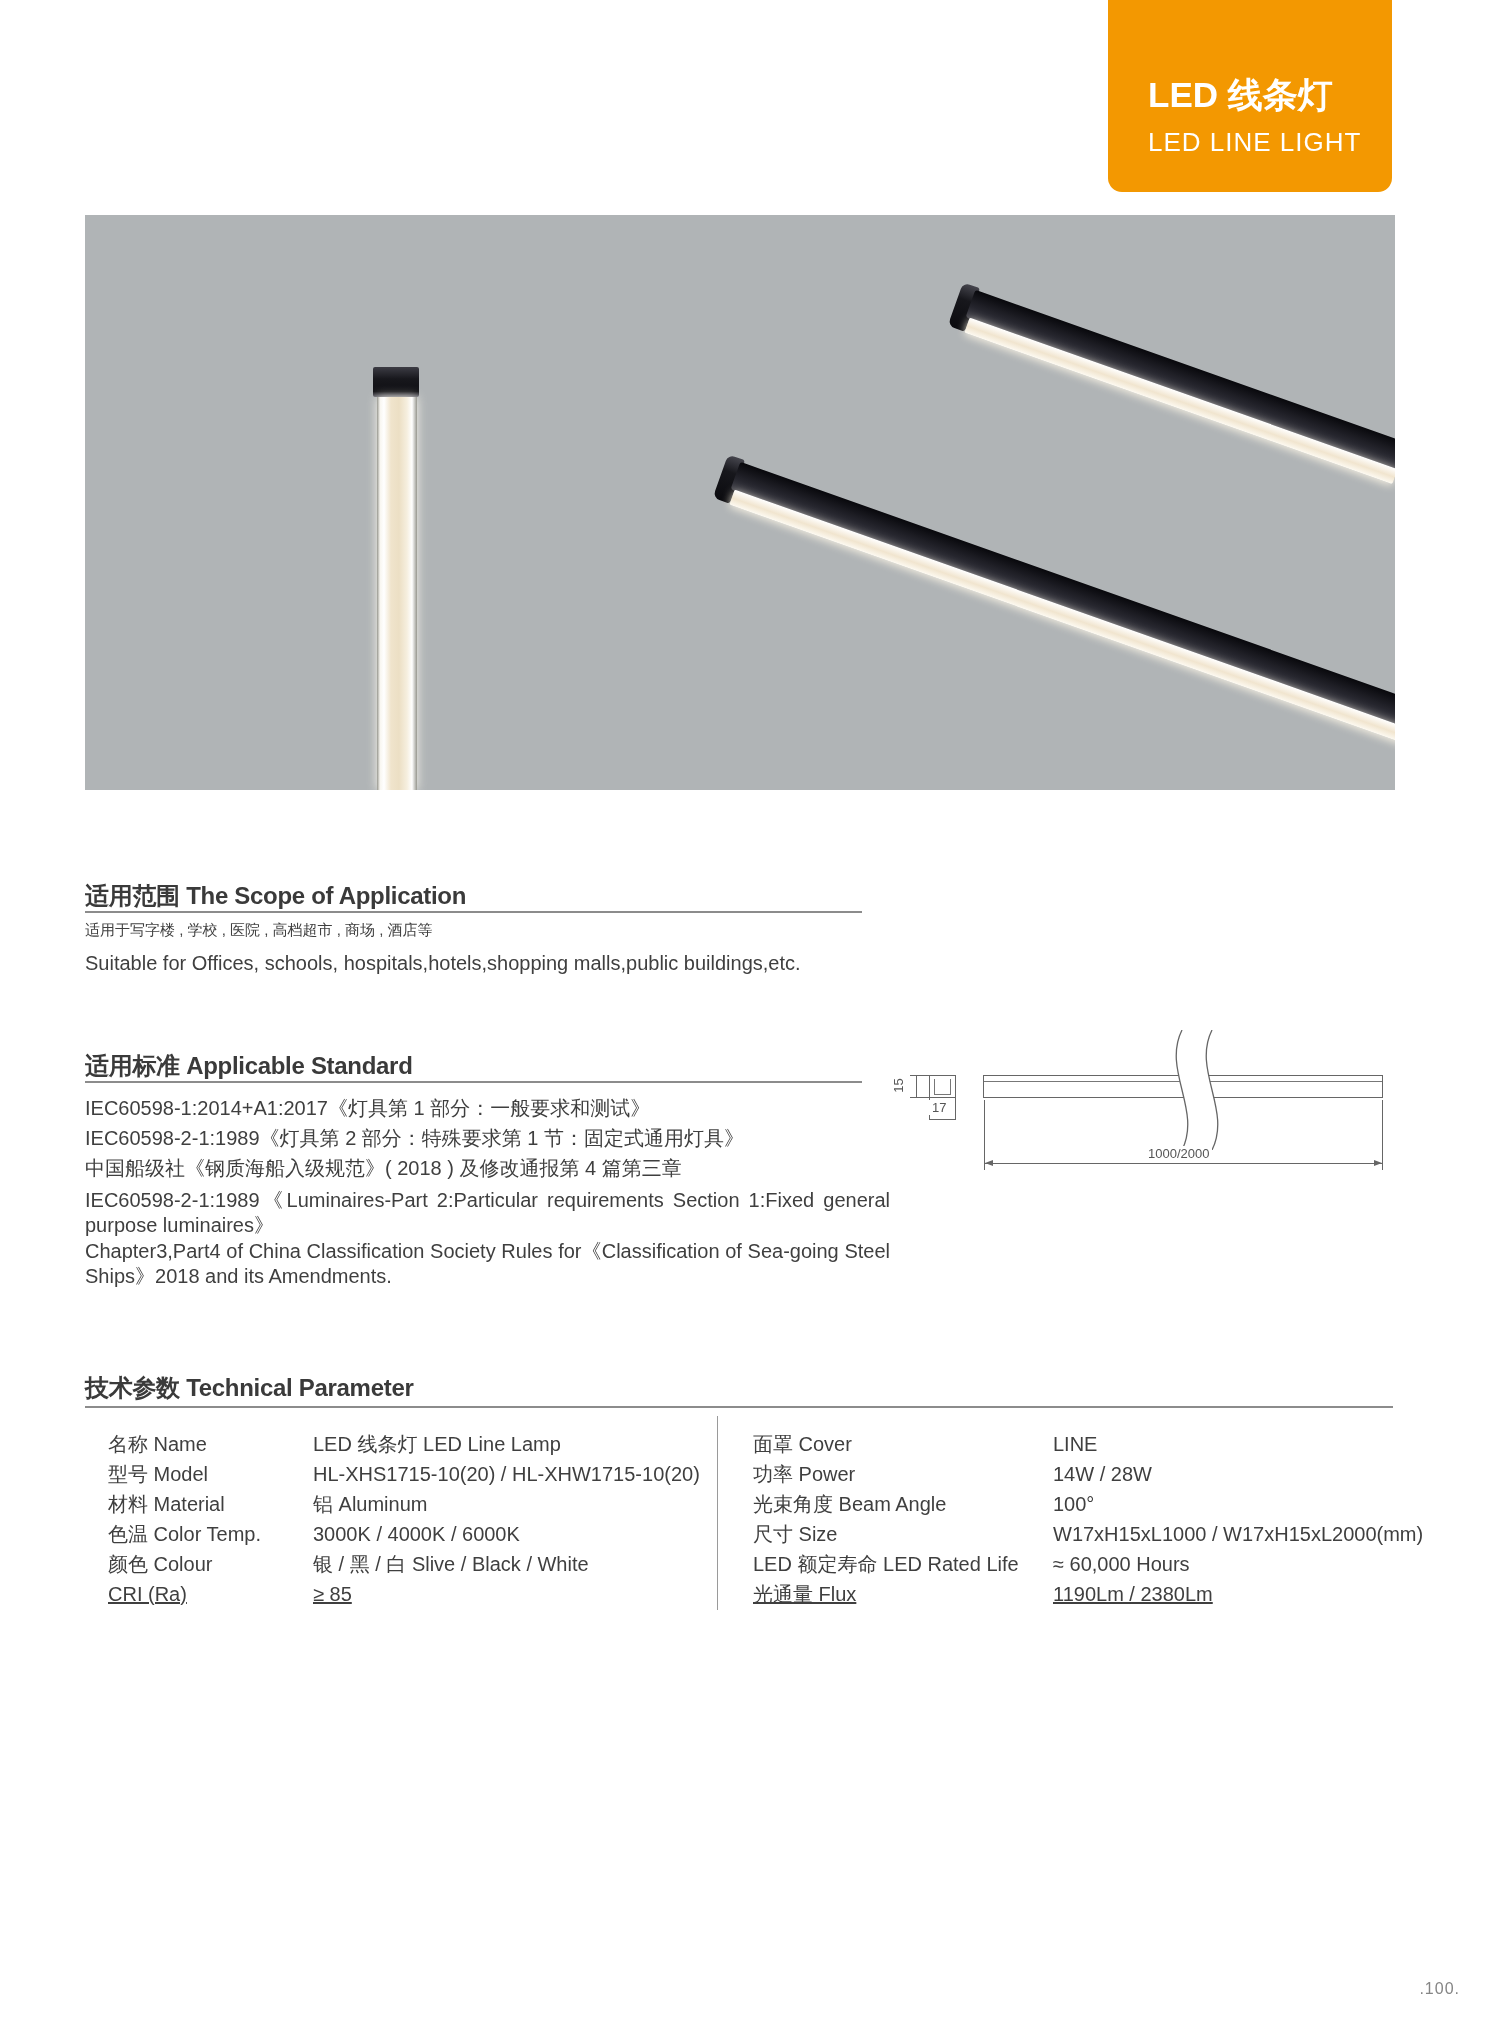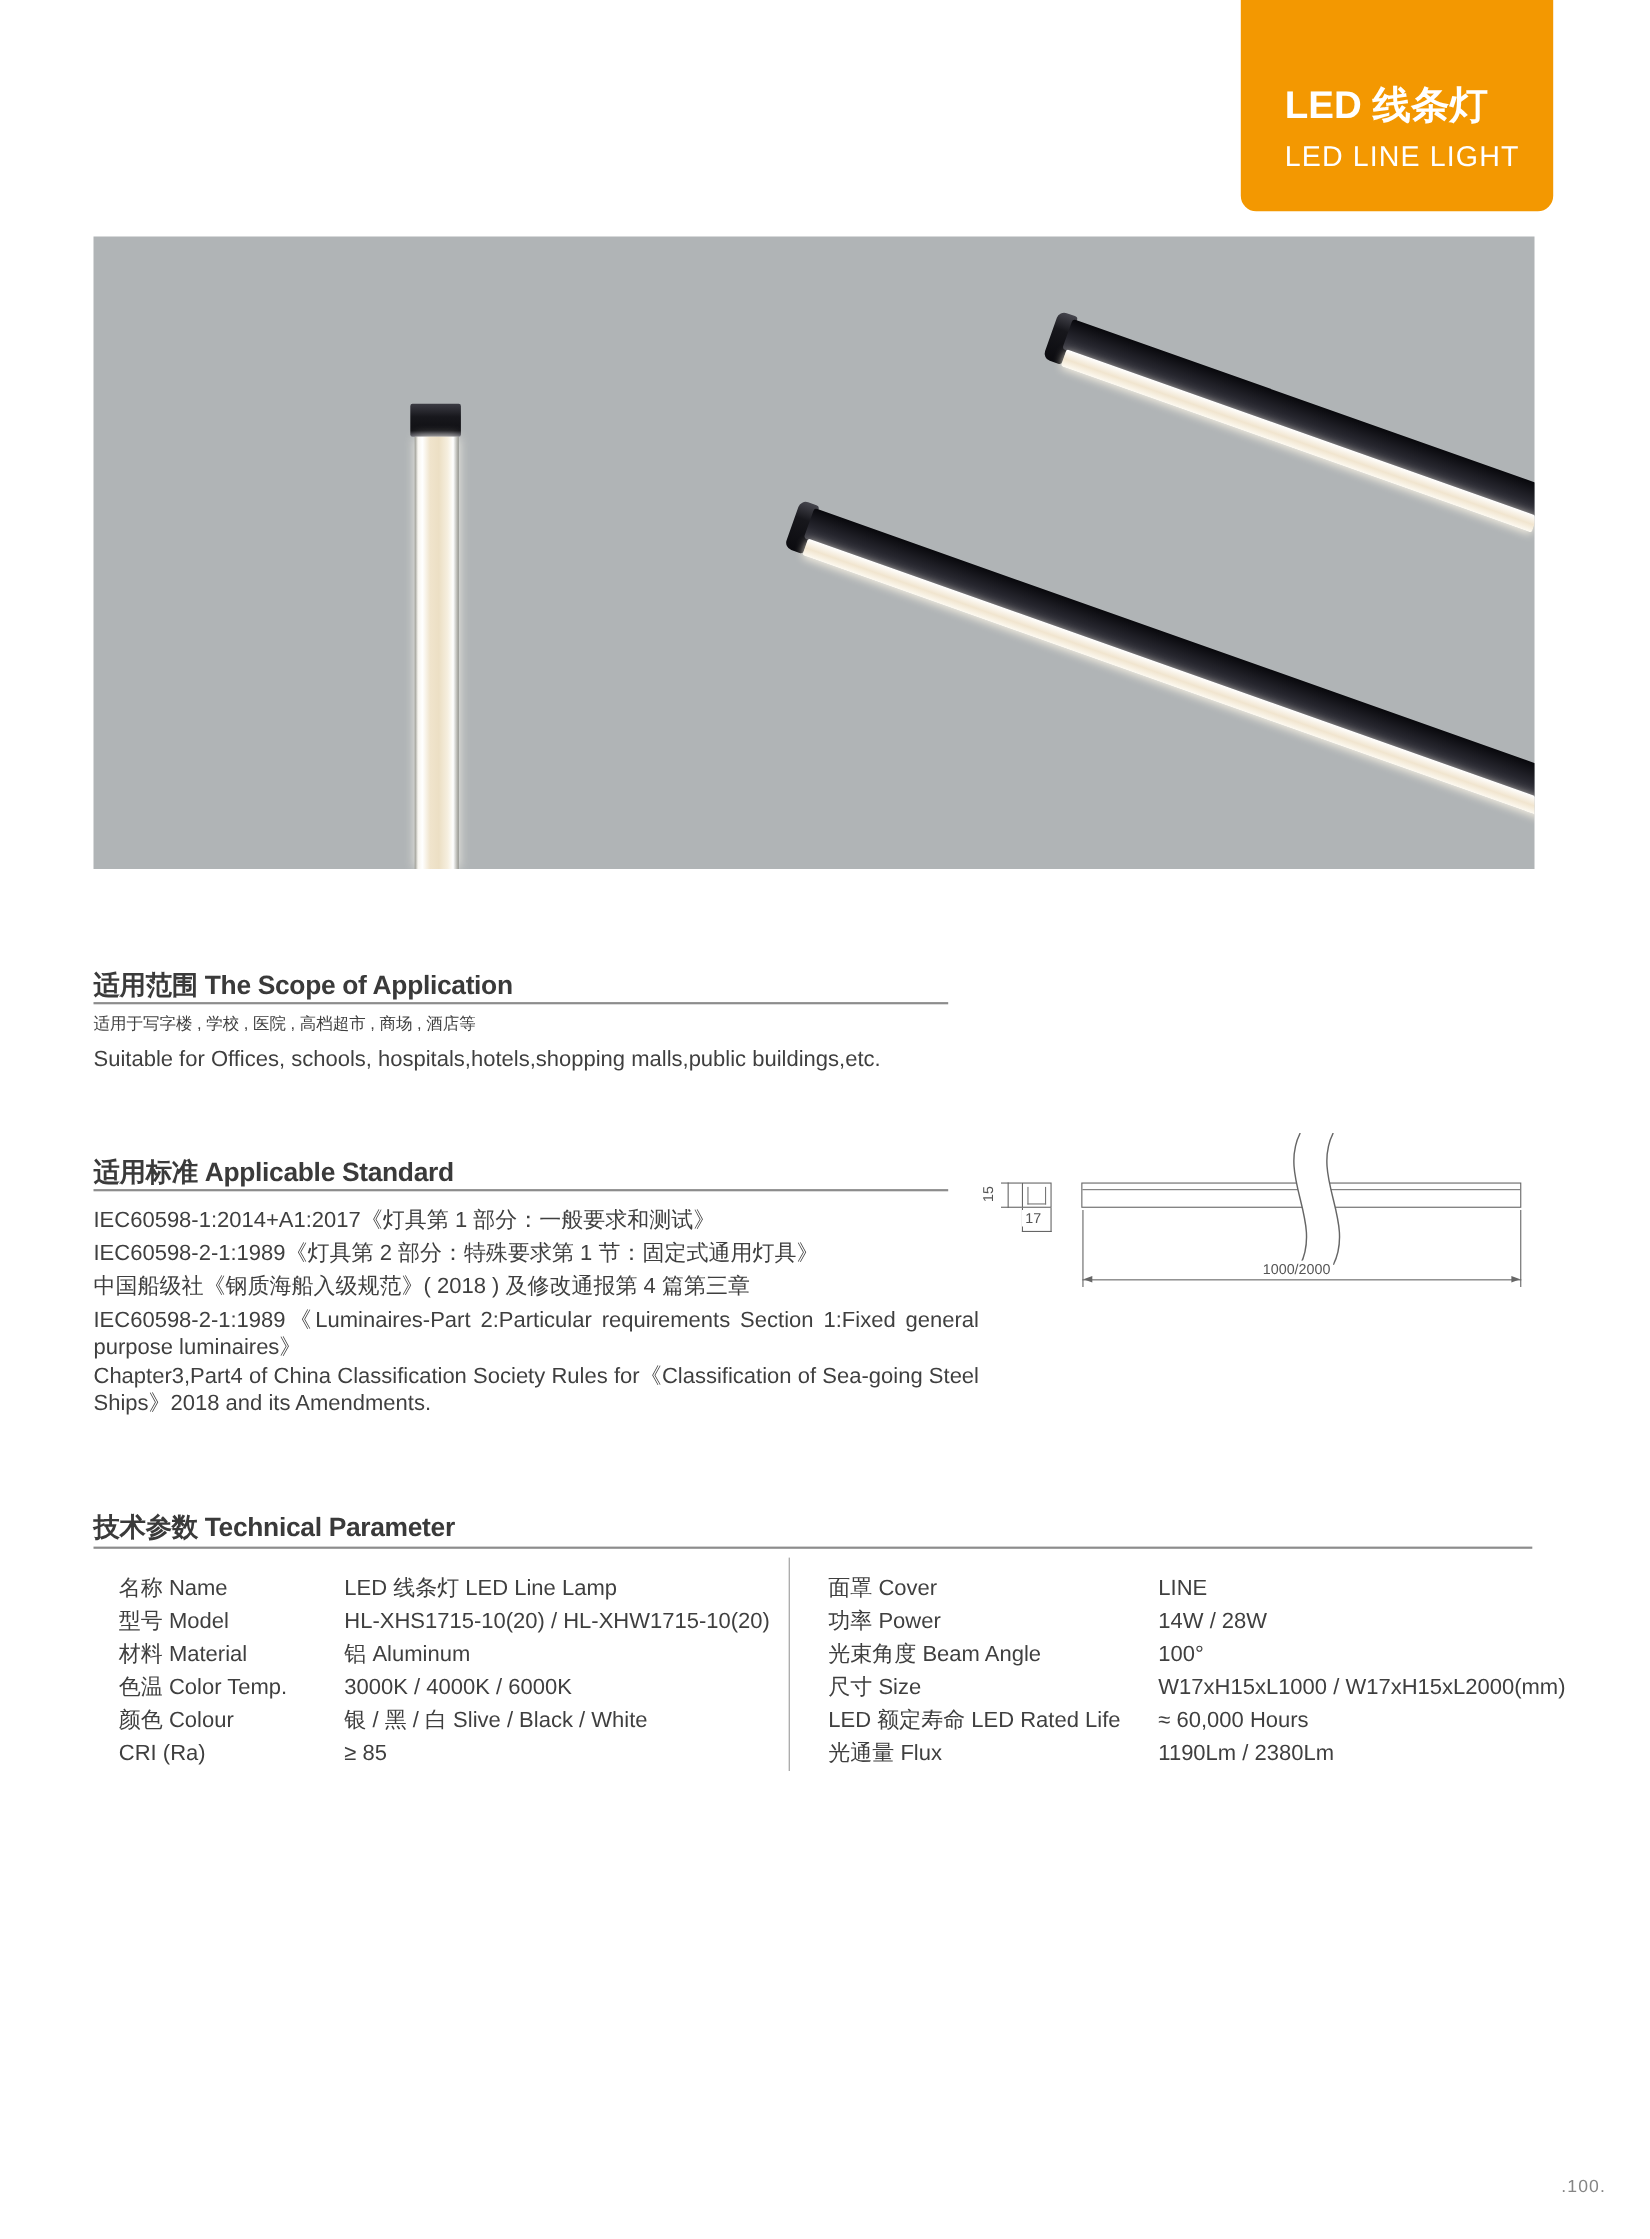--- a/index.html
+++ b/index.html
@@ -2,21 +2,21 @@
 <html><head>
 <meta charset="utf-8">
 <style>
   html,body{margin:0;padding:0;background:#ffffff;}
   .page{
     position:relative;width:1500px;height:2035px;background:#ffffff;overflow:hidden;
     font-family:"Liberation Sans","DejaVu Sans",sans-serif;color:#3f3f3f;
   }
   
   .badge{position:absolute;left:1108px;top:0;width:284px;height:192px;
-    background:#f39801;border-radius:0 0 14px 14px;margin-left:20px;}
+    background:#f39801;border-radius:0 0 14px 14px;}
   .badge-cn{position:absolute;left:40px;top:72px;font-size:35px;font-weight:bold;color:#ffffff;white-space:nowrap;}
   .badge-en{position:absolute;left:40px;top:127px;font-size:26px;color:#ffffff;letter-spacing:1px;white-space:nowrap;}
   
   .photo{position:absolute;left:85px;top:215px;width:1310px;height:575px;background:#b0b4b6;overflow:hidden;}
   .vlamp-cap{position:absolute;left:288px;top:152px;width:46px;height:30px;border-radius:2px;
     background:linear-gradient(180deg,#3c3c44,#17171c 40%,#101014 82%,#60606a);}
   .vlamp-strip{position:absolute;left:292px;top:182px;width:40px;height:393px;
     background:linear-gradient(90deg,#97978f 0px,#f8f6f0 3px,#ffffff 7px,#f0e4cc 14px,#ecdfc4 22px,#f6efdf 30px,#ffffff 35px,#97978f 40px);
     box-shadow:0 0 10px rgba(252,248,238,.9);}
   .dbar{position:absolute;height:48px;transform:rotate(19.5deg);transform-origin:0 0;}
@@ -49,21 +49,21 @@
   .dw-v15{transform:rotate(-90deg);transform-origin:center;}
   .dw-arrow{position:absolute;width:0;height:0;border-style:solid;}
   .arrow-l{border-width:3px 8px 3px 0;border-color:transparent #666 transparent transparent;}
   .arrow-r{border-width:3px 0 3px 8px;border-color:transparent transparent transparent #666;}
   .dw-break{position:absolute;left:1160px;top:1030px;}
   
   .tbl-divider{position:absolute;left:717px;top:1416px;width:1px;height:194px;background:#9a9a9a;}
   .cell{position:absolute;height:28px;line-height:28px;font-size:20px;color:#3f3f3f;white-space:nowrap;}
   .lbl-l{left:108px;}  .val-l{left:313px;}
   .lbl-r{left:753px;}  .val-r{left:1053px;}
-  .r0{top:1430px;} .r1{top:1460px;} .r2{top:1490px;} .r3{top:1520px;} .r4{top:1550px;} .r5{top:1580px;}
+  .r0{top:1430px;} .r1{top:1460px;} .r2{top:1490px;} .r3{top:1520px;} .r4{top:1550px;} .r5{top:1580px;text-decoration:underline;}
   
   .page-num{position:absolute;left:1345px;top:1980px;width:115px;text-align:right;font-size:16px;color:#858585;letter-spacing:1px;}
 </style>
 </head>
 <body>
 
 <div class="page">
 
   <div class="badge">
     <div class="badge-cn">LED 线条灯</div>

